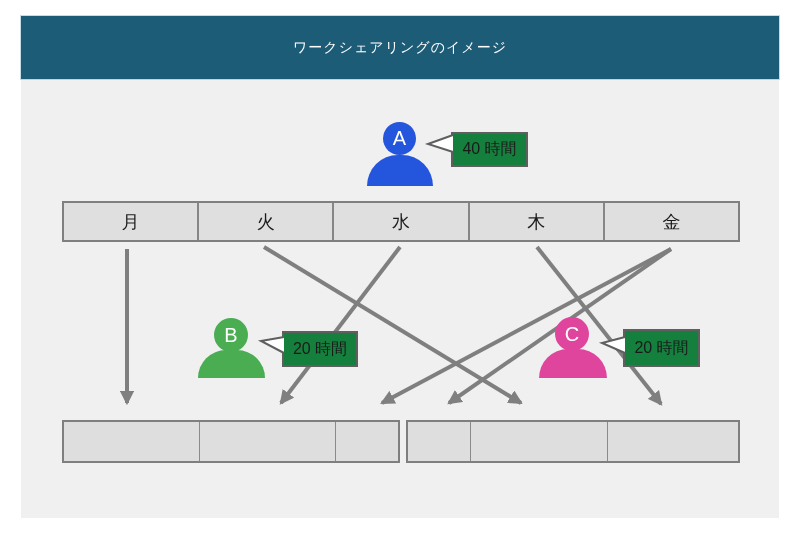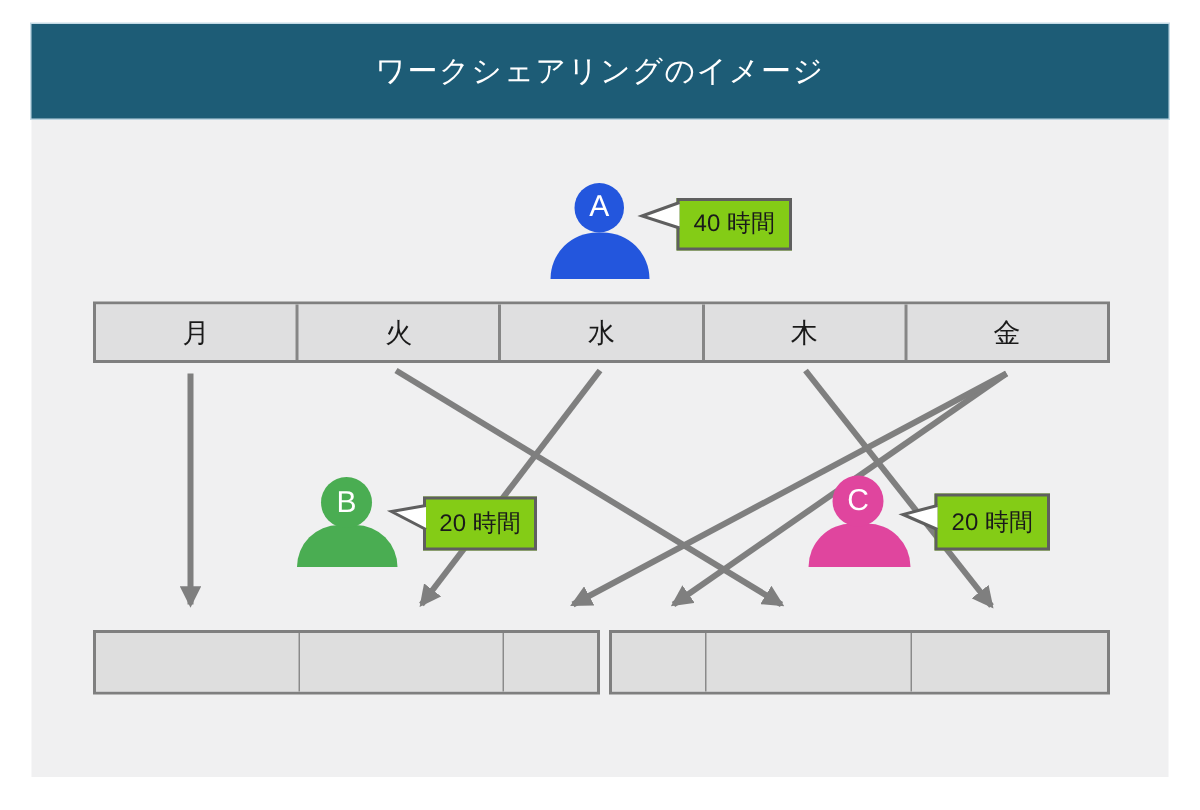--- a/index.html
+++ b/index.html
@@ -7,21 +7,21 @@
     width:800px;height:540px;position:relative;background:#ffffff;
     font-family:"Liberation Sans","DejaVu Sans",sans-serif;overflow:hidden;
   }
   
   .titlebar{
     position:absolute;left:21px;top:16px;width:758px;height:63px;
     display:flex;align-items:center;justify-content:center;
     box-shadow:0 0 0 1px rgba(150,190,210,.55);z-index:2;
   }
   .titlebar h1{
-    margin:0;font-size:20px;font-weight:400;color:#ffffff;letter-spacing:1px;
+    margin:0;font-size:14px;font-weight:400;color:#ffffff;letter-spacing:1px;
   }
   
   .panel{position:absolute;left:21px;top:79px;width:758px;height:439px;z-index:0;}
   
   svg.overlay{position:absolute;left:0;top:0;width:800px;height:540px;pointer-events:none;}
   #arrows-layer{z-index:1;}
   #pointers-layer{z-index:5;}
   #arrows-layer line{stroke:#7f7f7f;stroke-width:4;}
   
   .dayrow{
@@ -52,21 +52,21 @@
   }
   .torso{position:absolute;border-radius:40px 40px 0 0;}
   .fig-a .head{left:383px;top:122px;width:33px;height:33px;}
   .fig-a .torso{left:367px;top:155px;width:66px;height:31px;}
   .fig-b .head{left:214px;top:318px;width:34px;height:34px;}
   .fig-b .torso{left:198px;top:350px;width:67px;height:28px;}
   .fig-c .head{left:555px;top:317px;width:34px;height:34px;}
   .fig-c .torso{left:539px;top:349px;width:68px;height:29px;}
   
   .bubble{
-    position:absolute;background:#84cc16;border:2px solid #5f5f5f;box-sizing:border-box;
+    position:absolute;background:#15803d;border:2px solid #5f5f5f;box-sizing:border-box;
     display:flex;align-items:center;justify-content:center;
     font-size:16px;color:#1a1a1a;z-index:4;white-space:nowrap;text-align:right;
   }
   .bubble-a{left:451px;top:132px;width:77px;height:35px;}
   .bubble-b{left:282px;top:331px;width:76px;height:36px;}
   .bubble-c{left:623px;top:329px;width:77px;height:38px;}
   .pointer{fill:#ffffff;stroke:#5f5f5f;stroke-width:2;}
 </style>
 </head>
 <body>

